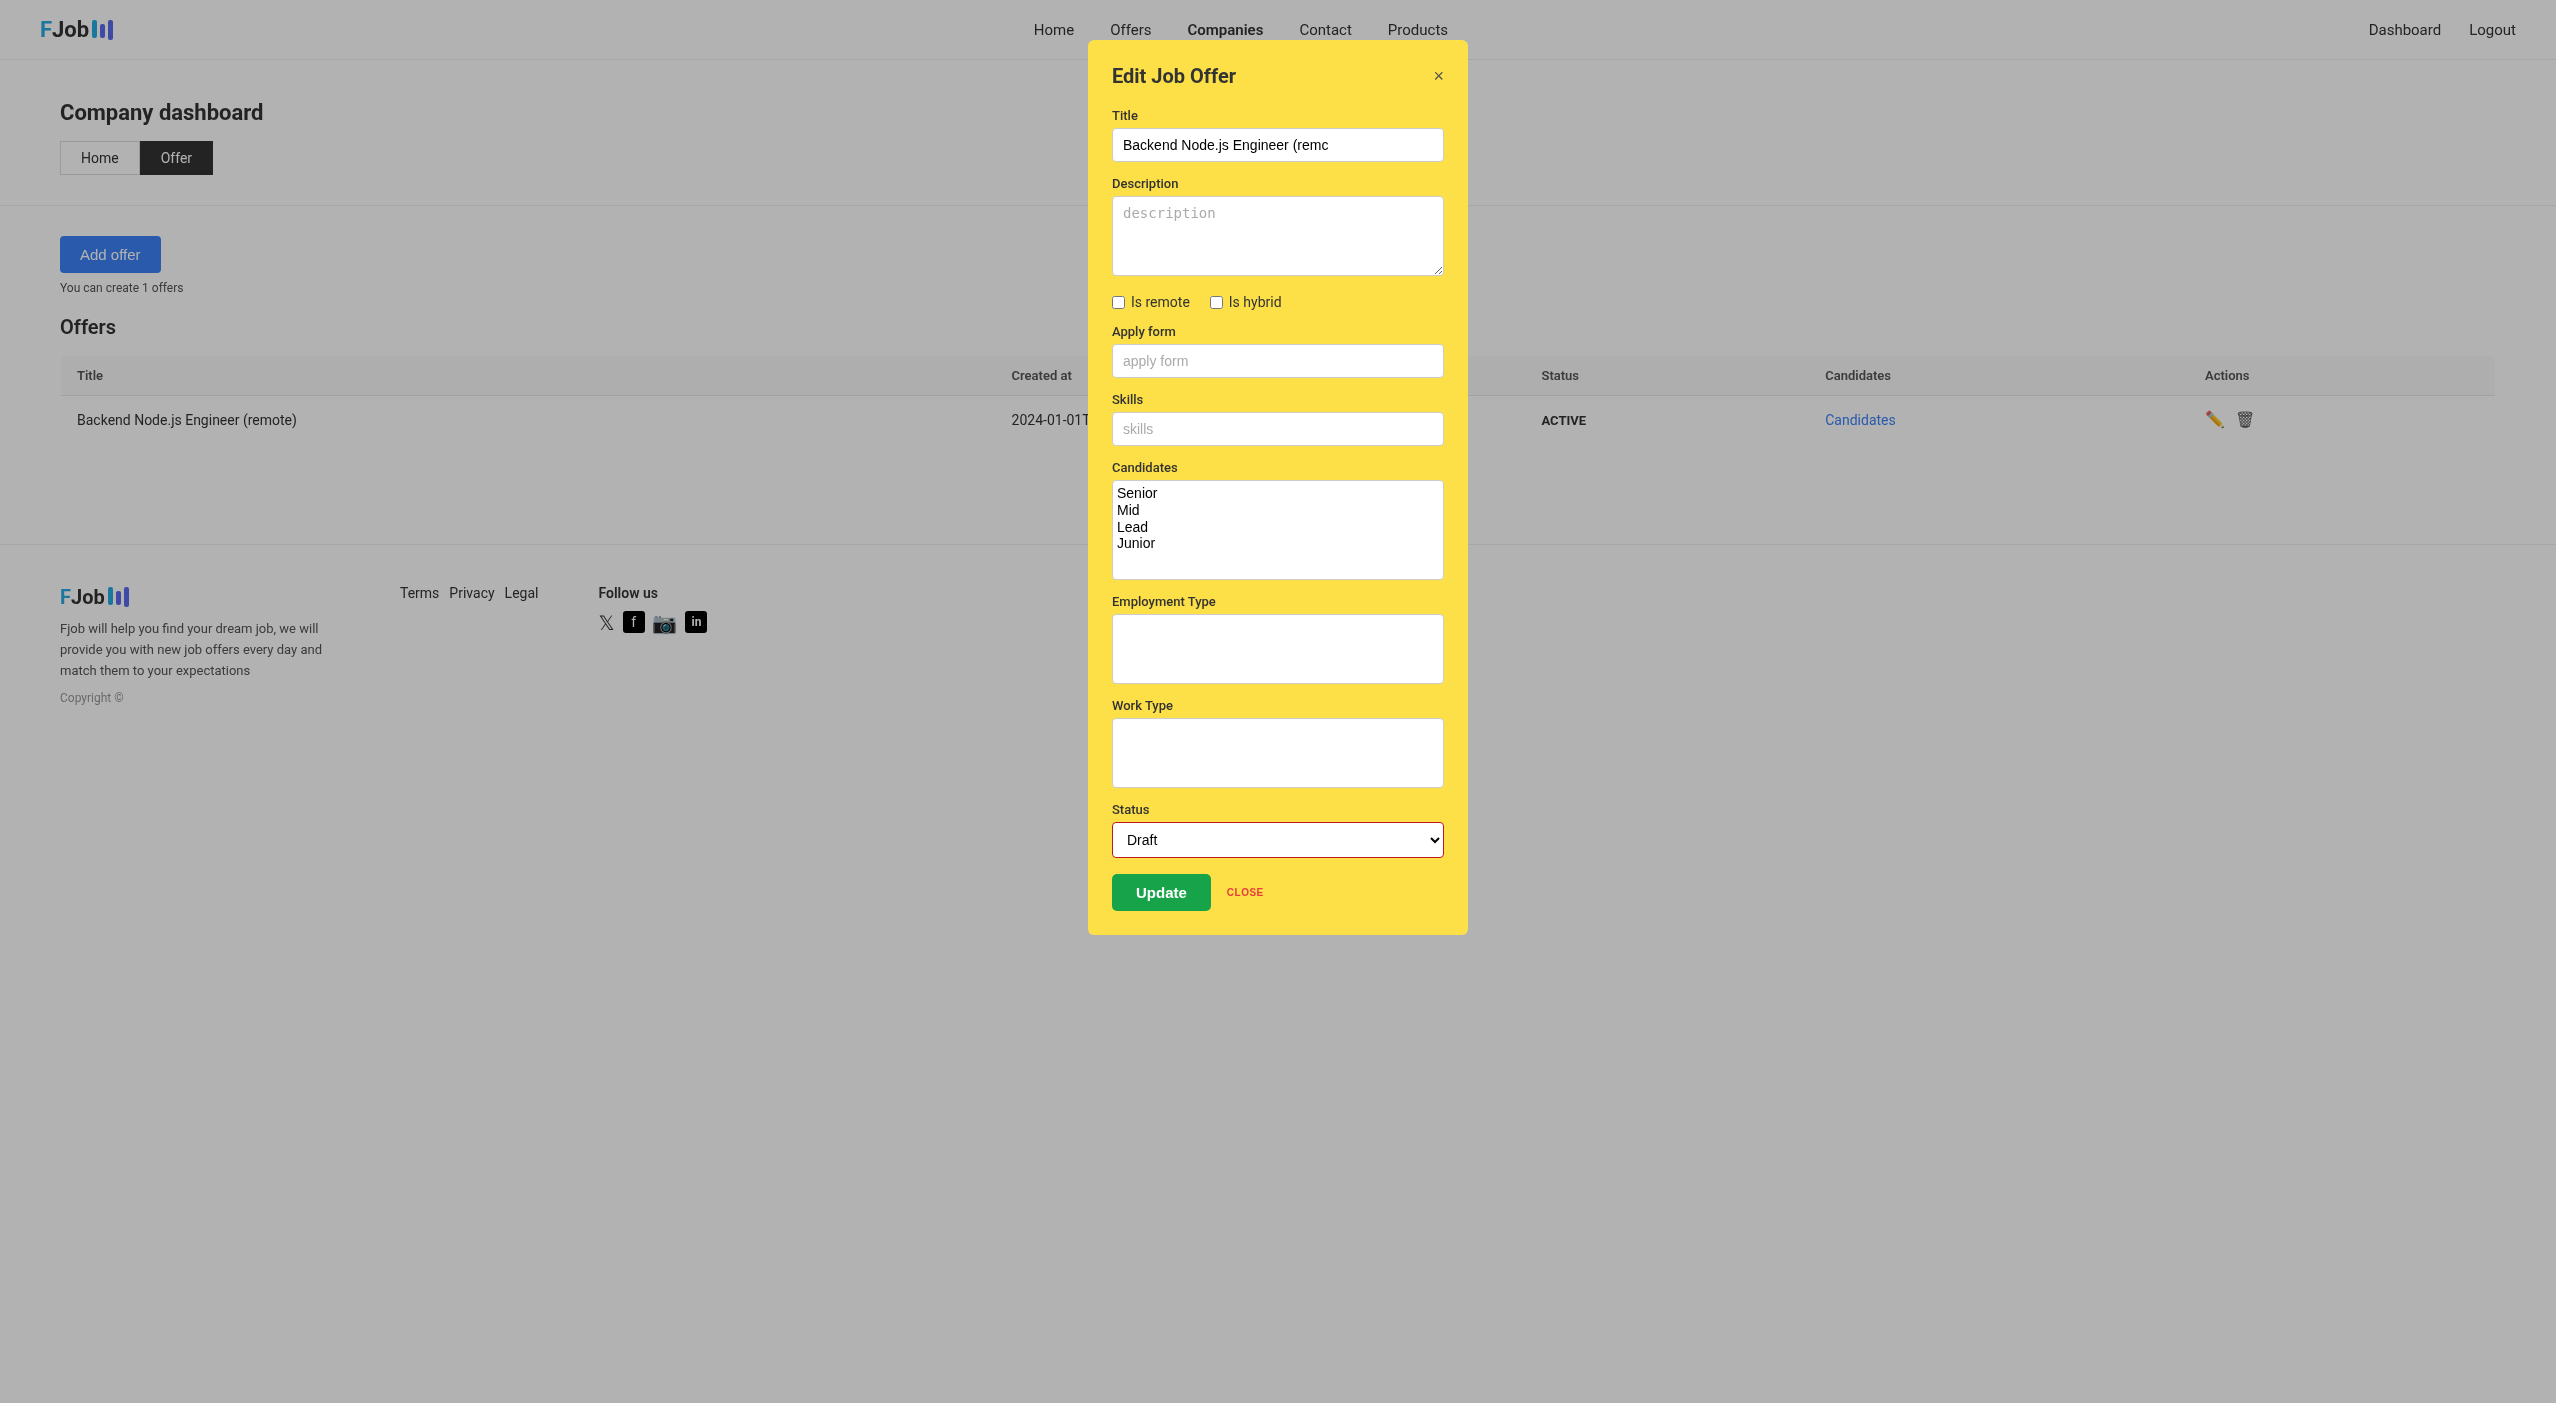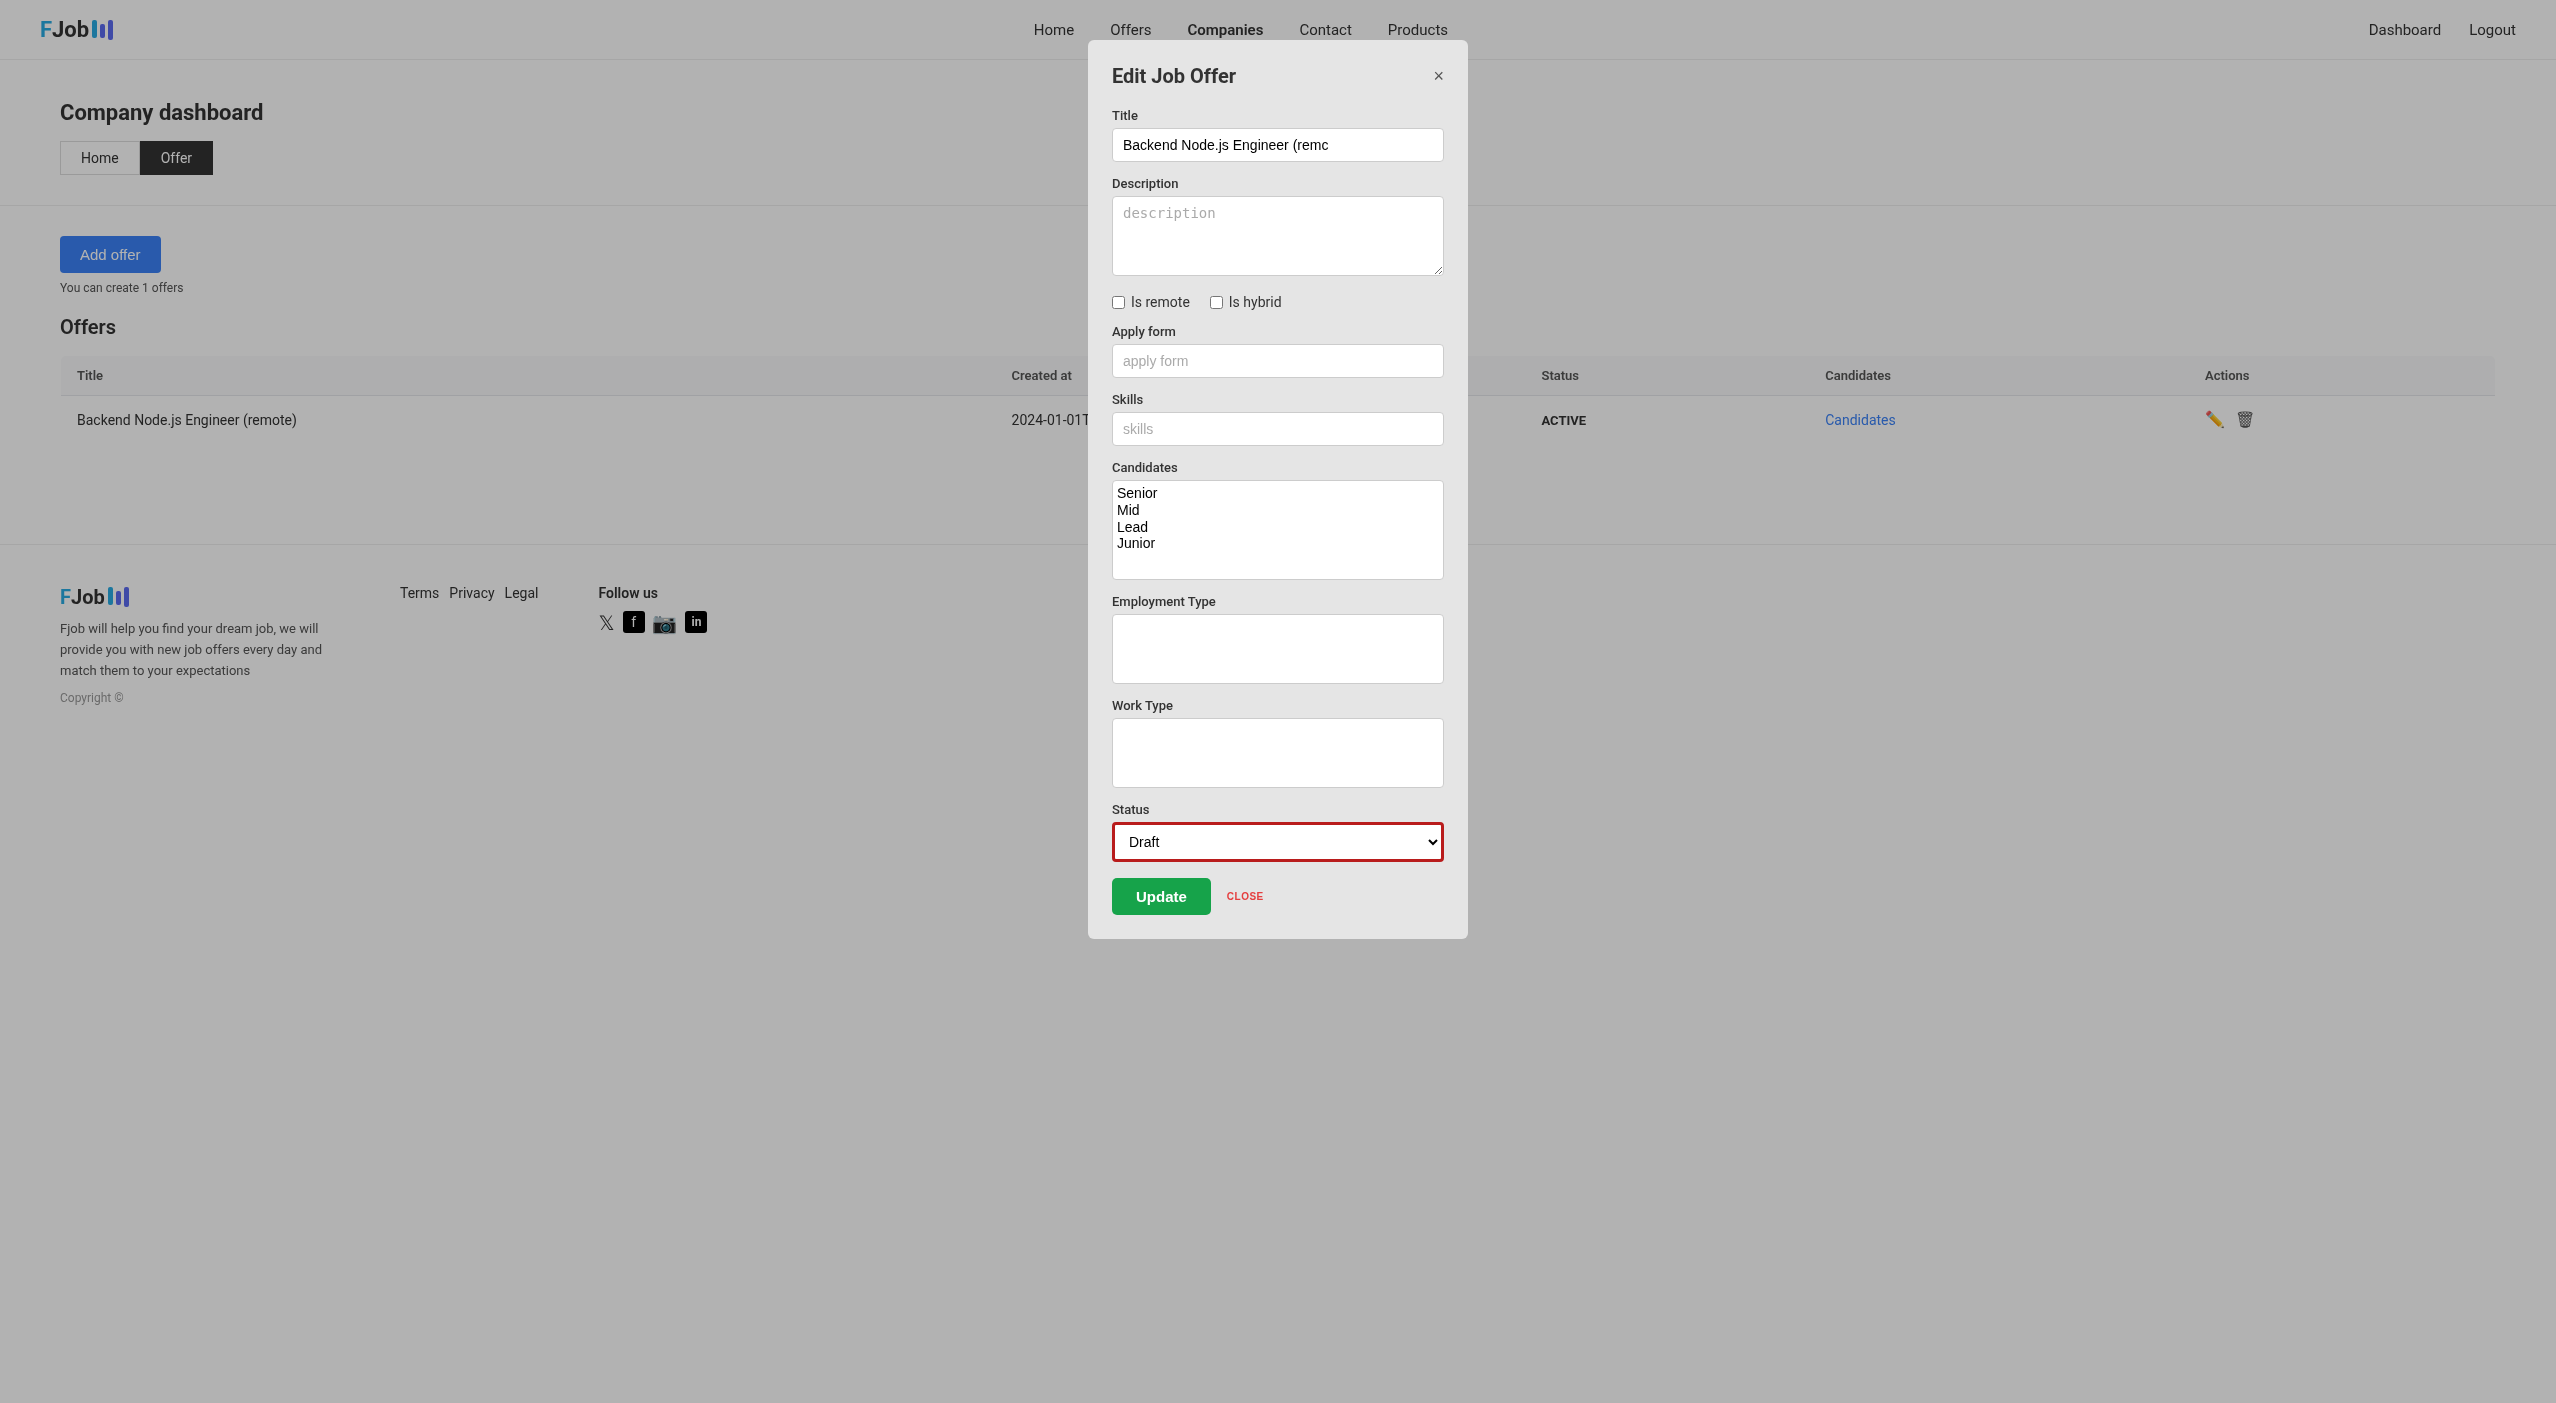--- a/index.html
+++ b/index.html
@@ -55,34 +55,34 @@
     .footer-tagline { font-size: 13px; color: #555; max-width: 280px; margin-top: 10px; line-height: 1.6; }
     .footer-links { display: flex; gap: 10px; }
     .footer-links a { text-decoration: none; color: #333; font-size: 14px; }
     .footer-social { display: flex; flex-direction: column; }
     .footer-social-title { font-size: 14px; font-weight: 600; margin-bottom: 10px; }
     .footer-social-icons { display: flex; gap: 8px; font-size: 20px; }
     .copyright { font-size: 12px; color: #999; margin-top: 10px; }
 
     
     .modal-overlay { position: fixed; top: 0; left: 0; right: 0; bottom: 0; background: rgba(0,0,0,0.3); z-index: 100; display: flex; justify-content: center; align-items: flex-start; padding-top: 40px; }
-    .modal { background: #e5e5e5; border-radius: 6px; width: 380px; max-height: 90vh; overflow-y: auto; padding: 24px; position: relative; }
+    .modal { background: #fde047; border-radius: 6px; width: 380px; max-height: 90vh; overflow-y: auto; padding: 24px; position: relative; }
     .modal-header { display: flex; justify-content: space-between; align-items: center; margin-bottom: 20px; }
     .modal-title { font-size: 20px; font-weight: 700; }
     .modal-close { background: none; border: none; font-size: 18px; cursor: pointer; color: #555; }
     .form-group { margin-bottom: 14px; }
     .form-label { font-size: 13px; font-weight: 500; margin-bottom: 5px; display: block; }
     .form-input { width: 100%; padding: 8px 10px; border: 1px solid #ccc; border-radius: 4px; font-size: 14px; background: #fff; }
     .form-textarea { width: 100%; padding: 8px 10px; border: 1px solid #ccc; border-radius: 4px; font-size: 14px; background: #fff; height: 80px; resize: vertical; }
     .form-textarea::placeholder { color: #aaa; }
     .form-input::placeholder { color: #aaa; }
     .checkboxes { display: flex; gap: 20px; align-items: center; margin-bottom: 14px; }
     .checkbox-item { display: flex; align-items: center; gap: 6px; font-size: 14px; }
     .form-select-list { width: 100%; border: 1px solid #ccc; border-radius: 4px; background: #fff; height: 100px; overflow-y: auto; font-size: 14px; padding: 4px; }
-    .form-select { width: 100%; padding: 8px 10px; border: 3px solid #b91c1c; border-radius: 4px; font-size: 14px; background: #fff; }
+    .form-select { width: 100%; padding: 8px 10px; border: 1px solid #b91c1c; border-radius: 4px; font-size: 14px; background: #fff; }
     .modal-actions { display: flex; gap: 16px; align-items: center; margin-top: 16px; }
     .btn-update { background: #16a34a; color: #fff; border: none; padding: 10px 24px; border-radius: 5px; font-size: 15px; font-weight: 600; cursor: pointer; }
     .btn-close { background: none; border: none; color: #e53e3e; font-size: 10px; font-weight: 700; cursor: pointer; letter-spacing: 0.5px; }
     .employment-list { width: 100%; border: 1px solid #ccc; border-radius: 4px; background: #fff; height: 70px; overflow-y: auto; font-size: 14px; }
     .worktype-list { width: 100%; border: 1px solid #ccc; border-radius: 4px; background: #fff; height: 70px; overflow-y: auto; font-size: 14px; }
   </style>
 </head>
 <body>
 
 <nav>

